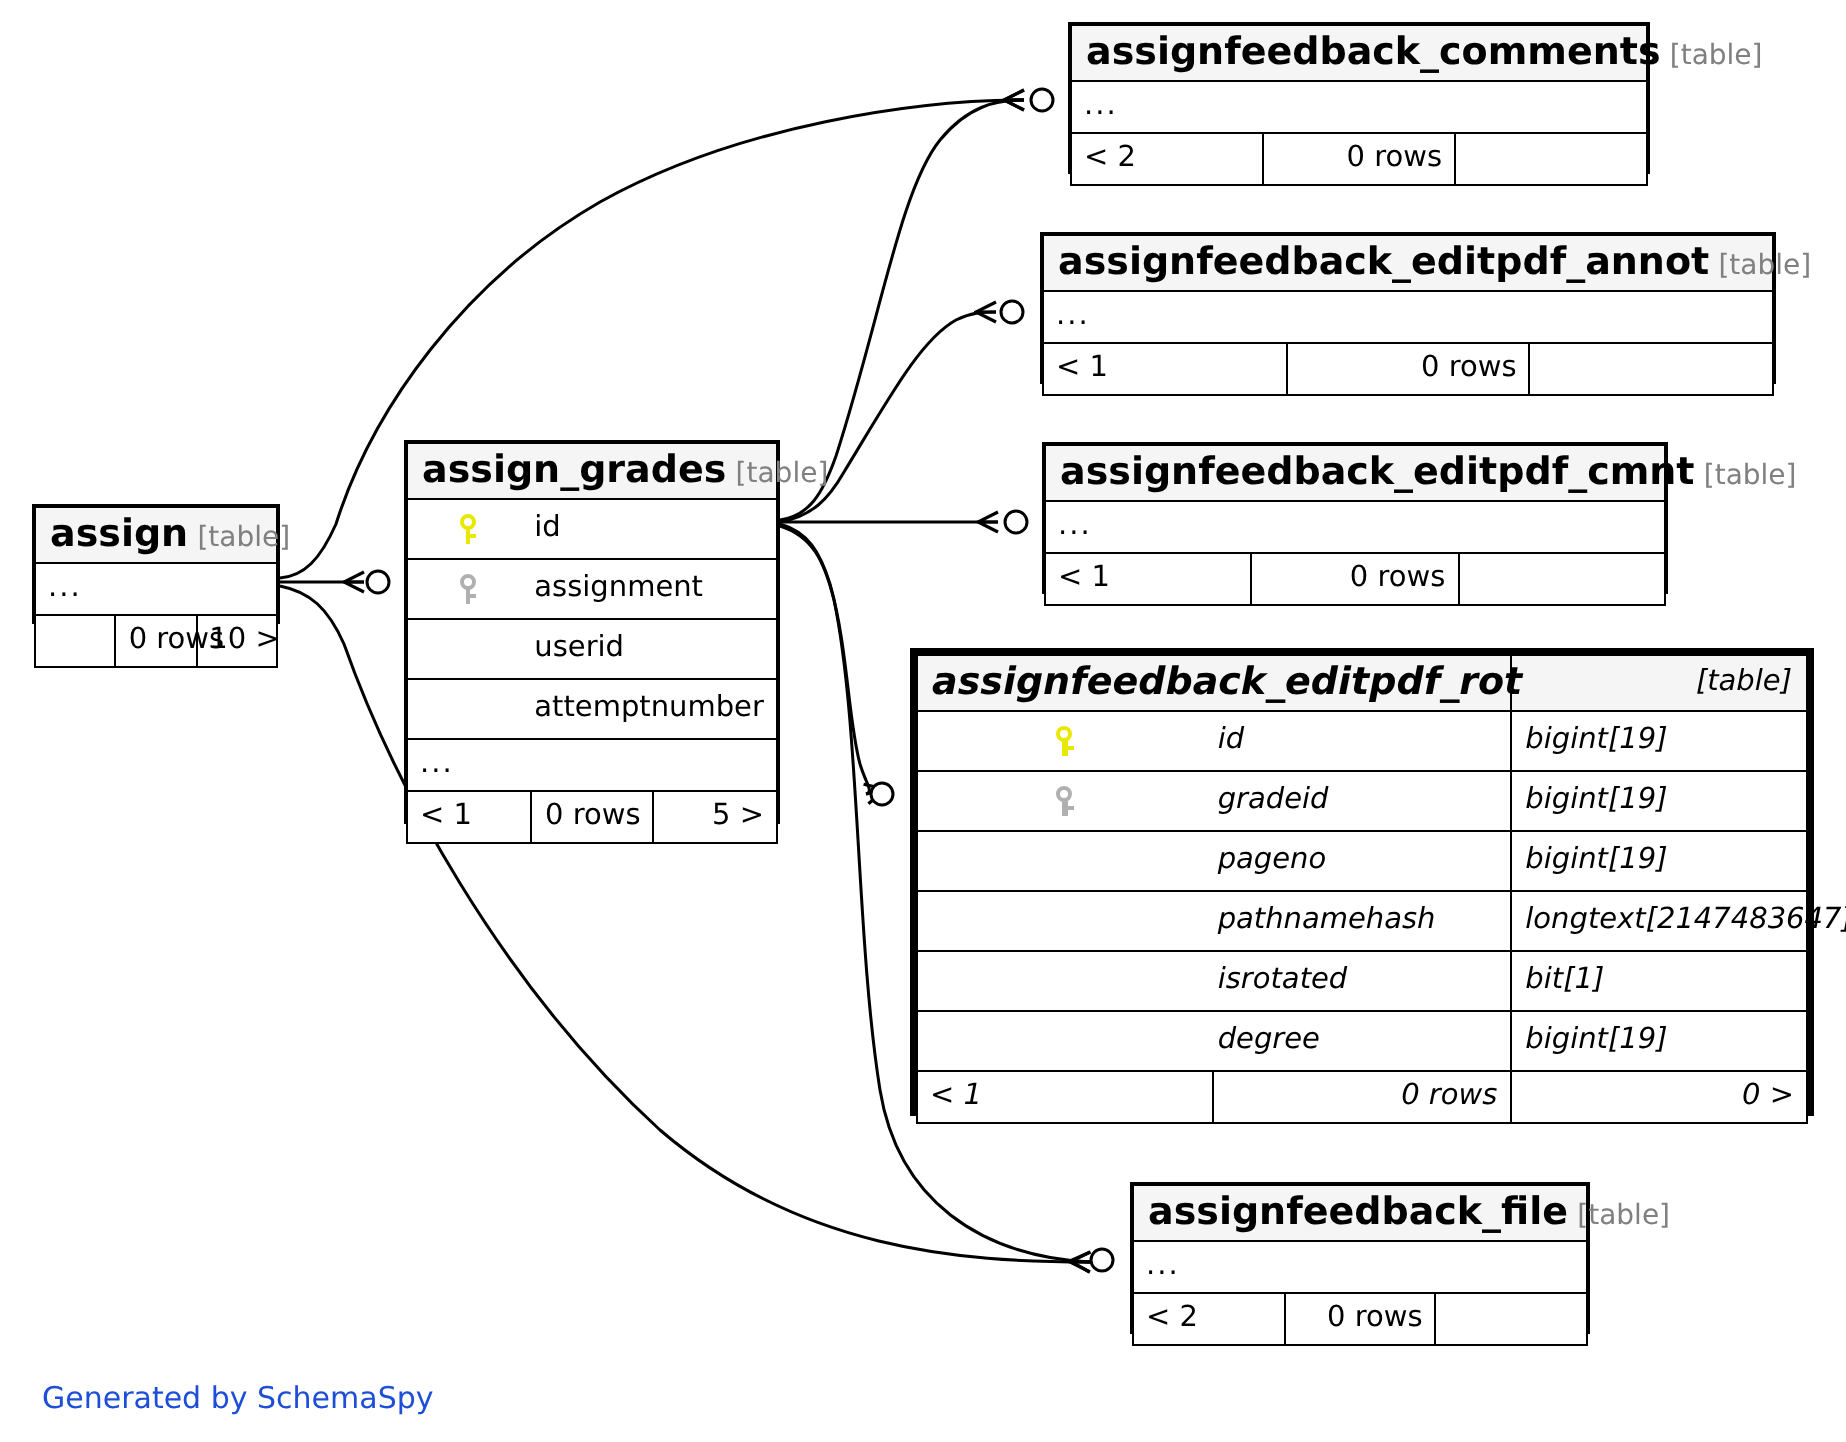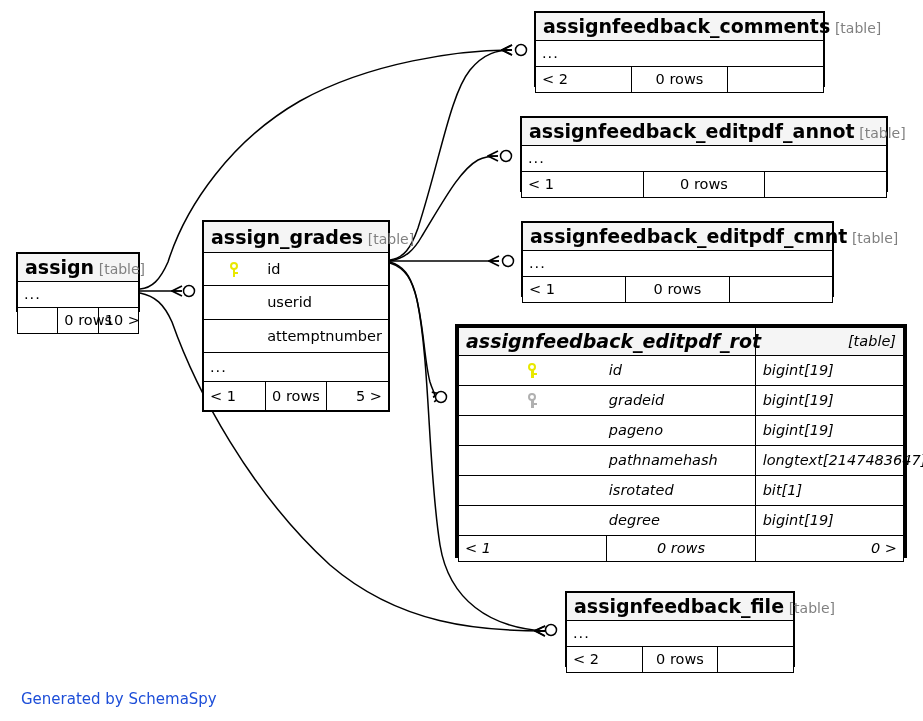--- a/index.html
+++ b/index.html
@@ -109,21 +109,21 @@
     color: #000;
   }
 
   .foot td {
     height: 25px;
     padding: 0 6px;
     font-size: 14.5px;
     white-space: nowrap;
   }
   .foot .l { text-align: left; }
-  .foot .c { text-align: center; }
+  .foot .c { text-align: right; }
   .foot .r { text-align: right; }
 
   .key {
     display: inline-block;
     width: 11px;
     height: 15px;
     position: relative;
     vertical-align: middle;
   }
   .key .kbow {
@@ -269,20 +269,26 @@
           <span class="tkind">[table]</span>
         </td>
       </tr>
       <tr class="row">
         <td class="keycell">
           <span class="key pk"><span class="kbow"></span><span class="kstem"></span><span class="ktooth"></span></span>
         </td>
         <td class="namecell colname" colspan="2">id</td>
       </tr>
       <tr class="row">
+        <td class="keycell">
+          <span class="key fk"><span class="kbow"></span><span class="kstem"></span><span class="ktooth"></span></span>
+        </td>
+        <td class="namecell colname" colspan="2">assignment</td>
+      </tr>
+      <tr class="row">
         <td class="keycell"></td>
         <td class="namecell colname" colspan="2">userid</td>
       </tr>
       <tr class="row">
         <td class="keycell"></td>
         <td class="namecell colname" colspan="2">attemptnumber</td>
       </tr>
       <tr class="ellipsis">
         <td colspan="3">...</td>
       </tr>

